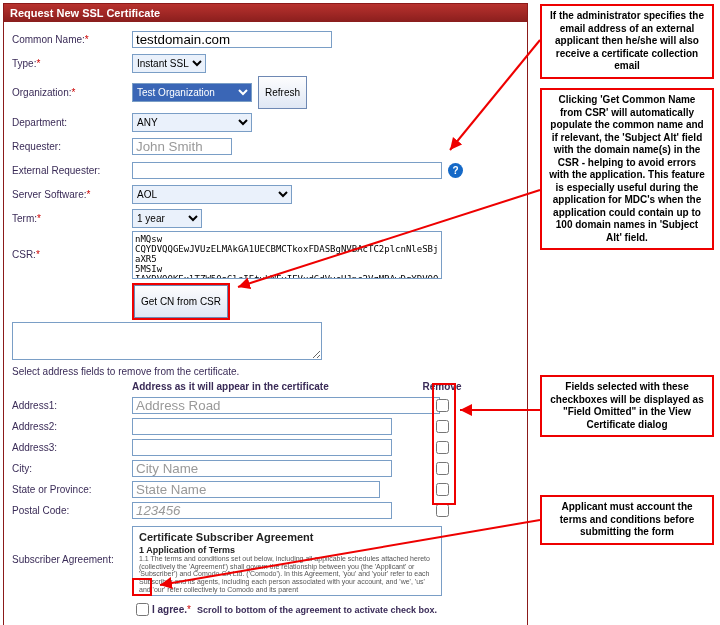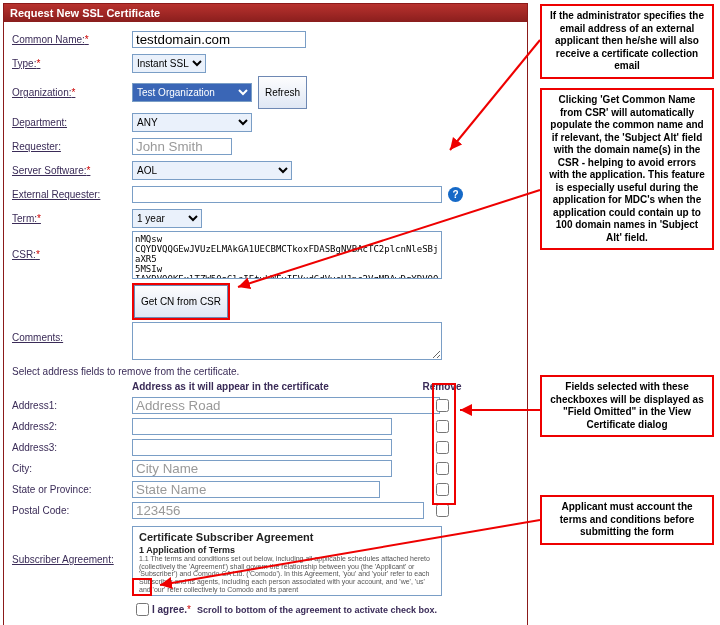--- a/index.html
+++ b/index.html
@@ -1,21 +1,21 @@
 <!DOCTYPE html>
 <html><head>
 <meta charset="utf-8">
 <style>
   * { box-sizing: border-box; }
   body { margin:0; font-family: Verdana, Arial, sans-serif; font-size:10px; background:#fff; color:#3a2b57; width:720px; height:625px; position:relative; }
   .dialog { position:absolute; left:3px; top:3px; width:525px; border:1px solid #8b1a1a; background:#fff; }
   .titlebar { background:linear-gradient(#b8322e,#8a1e1d); color:#fff; font-weight:bold; padding:3px 6px; font-size:11px; }
   .form-body { padding:4px 8px 6px 8px; }
   .row { display:flex; align-items:center; min-height:22px; margin:2px 0;}
-  .label { width:120px; color:#3a2b57; font-size:10px;text-decoration:underline; }
+  .label { width:120px; color:#3a2b57; font-size:10px; }
   .req { color:#c00; }
   input[type=text], textarea, select { font-family:inherit; font-size:10px; }
   input.txt { height:17px; padding:1px 3px; border:1px solid #7a9ec6;}
   input.ro { color:#999; background:#fff;}
   select.sel { border:1px solid #7a9ec6; height:19px; background:#eaf1fb;}
   .btn { border:1px solid #6e88b3; background:linear-gradient(#fdfdfe,#dfe7f4); padding:10px 6px; font-size:10px; cursor:pointer; }
   .csr-box { width:310px; height:48px; border:1px solid #7a9ec6; font-family:monospace; font-size:9px; resize:none; overflow:auto; }
   .csr-wrap { position:relative; }
   .comments { width:310px; height:38px; border:1px solid #7a9ec6;}
   .section-note { color:#3a2b57; padding:4px 0 2px 0;}
@@ -43,21 +43,21 @@
 </style>
 </head>
 <body>
 
 <div class="dialog">
   <div class="titlebar">Request New SSL Certificate</div>
   <div class="form-body">
 
     <div class="row">
       <div class="label"><span>Common Name:</span><span class="req">*</span></div>
-      <input class="txt" style="width: 174px;" value="testdomain.com">
+      <input class="txt" style="width: 200px;" value="testdomain.com">
     </div>
 
     <div class="row">
       <div class="label"><span>Type:</span><span class="req">*</span></div>
       <select class="sel"><option>Instant SSL</option></select>
     </div>
 
     <div class="row">
       <div class="label"><span>Organization:</span><span class="req">*</span></div>
       <select class="sel" style="background:#3a66b6;color:#fff;width:120px"><option>Test Organization</option></select>
@@ -68,28 +68,28 @@
       <div class="label"><span>Department:</span></div>
       <select class="sel" style="width:120px"><option>ANY</option></select>
     </div>
 
     <div class="row">
       <div class="label"><span>Requester:</span></div>
       <input class="txt ro" style="width: 100px;" readonly="" value="John Smith">
     </div>
 
     <div class="row">
-      <div class="label"><span>Server Software:</span><span class="req">*</span></div>
-      <select class="sel" style="width:160px"><option>AOL</option></select>
+      <div class="label"><span>External Requester:</span></div>
+      <input class="txt" style="width: 310px;" value="">
+      <span class="help-icon">?</span>
     </div>
 
     <div class="row">
-      <div class="label"><span>External Requester:</span></div>
-      <input class="txt" style="width: 310px;" value="">
-      <span class="help-icon">?</span>
+      <div class="label"><span>Server Software:</span><span class="req">*</span></div>
+      <select class="sel" style="width:160px"><option>AOL</option></select>
     </div>
 
     <div class="row">
       <div class="label"><span>Term:</span><span class="req">*</span></div>
       <select class="sel" style="width:70px"><option>1 year</option></select>
     </div>
 
     <div class="row" style="align-items:flex-start">
       <div class="label" style="padding-top:18px"><span>CSR:</span><span class="req">*</span></div>
       <div>
@@ -97,21 +97,20 @@
           <textarea class="csr-box" style="">nMQsw
 CQYDVQQGEwJVUzELMAkGA1UECBMCTkoxFDASBgNVBAcTC2plcnNleSBjaXR5
 5MSIw
 IAYDVQQKExlTZW50aGlsIEtvbWFyIEVudGdVycHJpc2VzMRAwDgYDVQQLEwd</textarea>
         </div>
         <div style="margin-top:2px"><span class="get-cn-wrap"><button class="btn">Get CN from CSR</button></span></div>
       </div>
     </div>
 
     <div class="row" style="align-items:flex-start">
-      <div class="label" style="padding-top:10px"><span>Comments:</span></div>
       <textarea class="comments" style=""></textarea>
     </div>
 
     <div class="section-note">Select address fields to remove from the certificate.</div>
 
     <div class="addr-head">
       <div class="c1"></div>
       <div class="c2">Address as it will appear in the certificate</div>
       <div class="c3">Remove</div>
     </div>
@@ -136,21 +135,21 @@
         <div class="av"><input class="txt ro" style="width: 260px;" readonly="" value="City Name"></div>
         <div class="ar"><input type="checkbox" class="chk" style=""></div>
       </div>
     <div class="addr-row">
         <div class="al">State or Province:</div>
         <div class="av"><input class="txt ro" style="width: 248px;" readonly="" value="State Name"></div>
         <div class="ar"><input type="checkbox" class="chk" style=""></div>
       </div>
     <div class="addr-row">
         <div class="al">Postal Code:</div>
-        <div class="av"><input class="txt ro" style="width: 292px;" readonly="" value="123456"></div>
+        <div class="av"><input class="txt ro" style="width: 260px; font-style: italic;" readonly="" value="123456"></div>
         <div class="ar"><input type="checkbox" class="chk" style=""></div>
       </div>
 
     <div class="row" style="align-items:flex-start; margin-top:6px">
       <div class="label" style="padding-top:28px"><span>Subscriber Agreement:</span></div>
       <div>
         <div class="agreement-box">
           <div class="ag-title">Certificate Subscriber Agreement</div>
           <div class="ag-sub">1 Application of Terms</div>
           <div style="font-size:7px;line-height:1.1">1.1 The terms and conditions set out below, including all applicable schedules attached hereto (collectively the 'Agreement') shall govern the relationship between you (the 'Applicant' or 'Subscriber') and Comodo CA Ltd. ('Comodo'). In this Agreement, 'you' and 'your' refer to each Subscriber and its agents, including each person associated with your account, and 'we', 'us' and 'our' refer collectively to Comodo and its parent</div>

